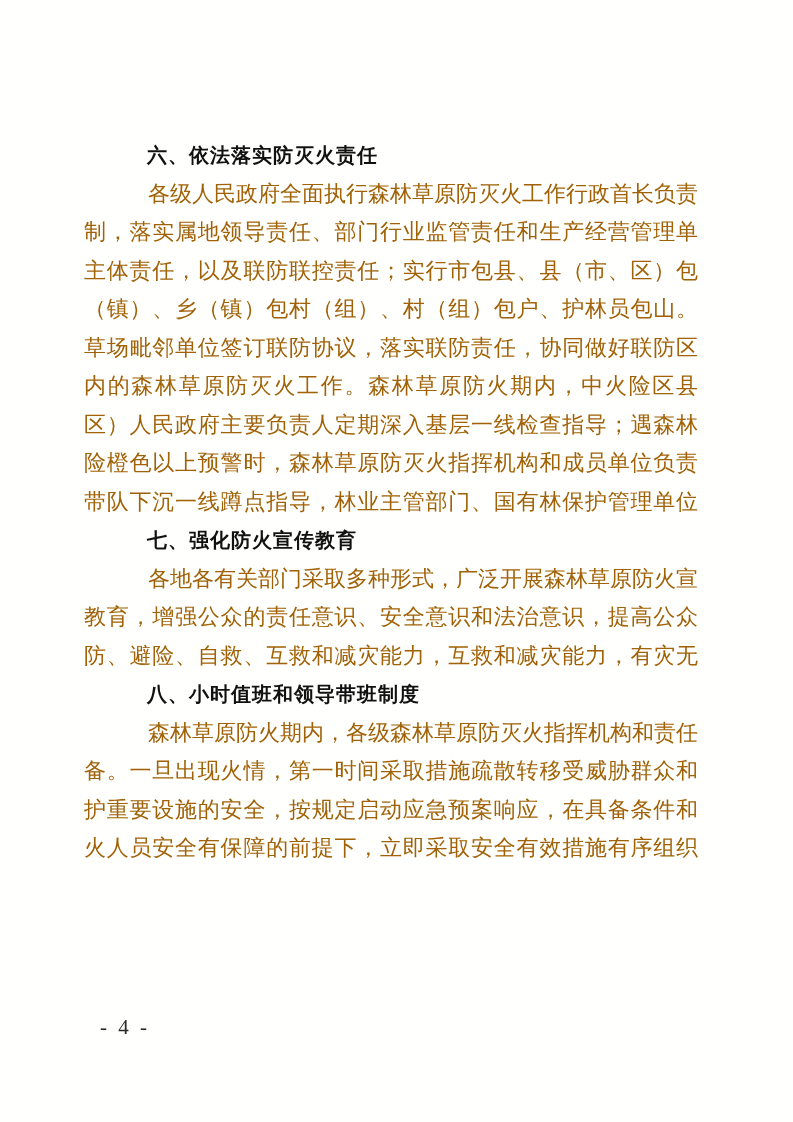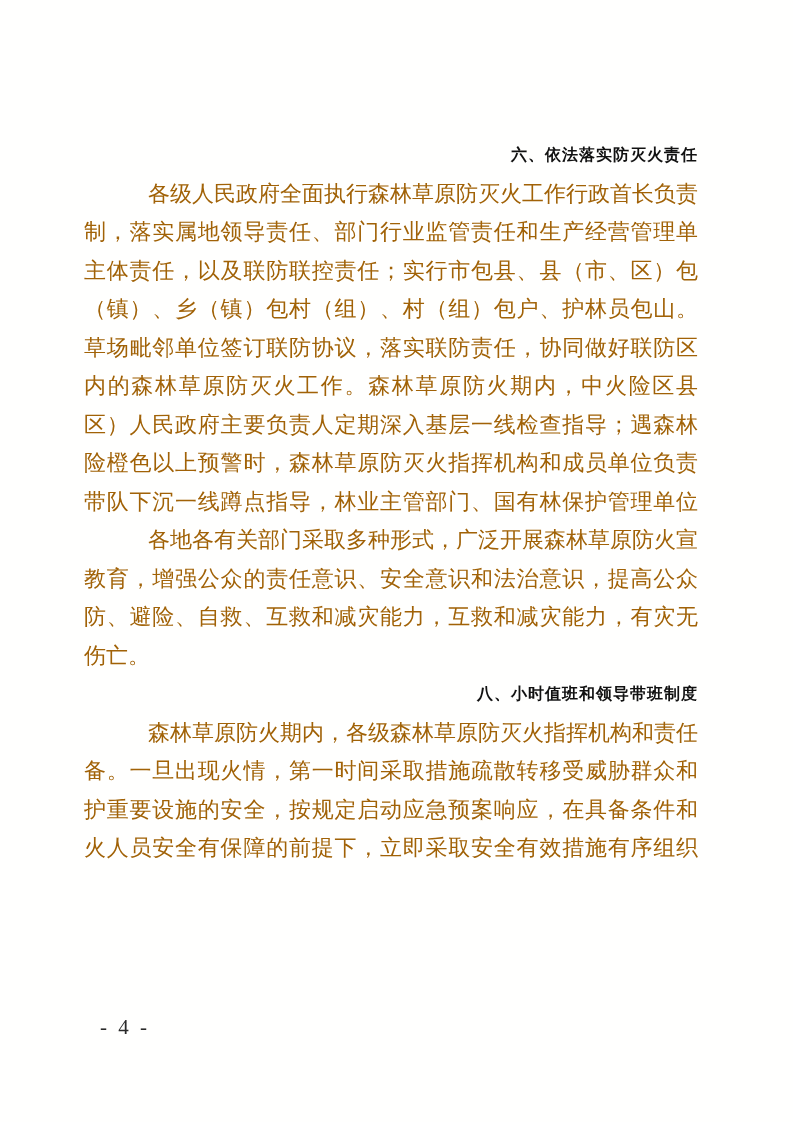--- a/index.html
+++ b/index.html
@@ -18,28 +18,27 @@
   }
   .content {
     position: absolute;
     left: 84px;
     top: 136px;
     width: 614px;
   }
   .sec-heading {
     font-family: "Liberation Sans", "DejaVu Sans", sans-serif;
     font-weight: bold;
-    font-size: 16px;
+    font-size: 20px;
     line-height: 38.5px;
     height: 38.5px;
     padding-left: 63px;
     letter-spacing: 1px;
     color: #111;
     white-space: nowrap;
-    text-align: right;
   }
   .t-line {
     font-size: 22px;
     line-height: 38.5px;
     height: 38.5px;
     overflow: hidden;
     text-align: justify;
     text-align-last: justify;
     text-justify: inter-character;
     color: #a16207;
@@ -68,24 +67,24 @@
     <div class="t-line indent">各级人民政府全面执行森林草原防灭火工作行政首长负责</div>
     <div class="t-line">制，落实属地领导责任、部门行业监管责任和生产经营管理单位</div>
     <div class="t-line">主体责任，以及联防联控责任；实行市包县、县（市、区）包乡</div>
     <div class="t-line">（镇）、乡（镇）包村（组）、村（组）包户、护林员包山。林区</div>
     <div class="t-line">草场毗邻单位签订联防协议，落实联防责任，协同做好联防区域</div>
     <div class="t-line">内的森林草原防灭火工作。森林草原防火期内，中火险区县（市、</div>
     <div class="t-line">区）人民政府主要负责人定期深入基层一线检查指导；遇森林火</div>
     <div class="t-line">险橙色以上预警时，森林草原防灭火指挥机构和成员单位负责人</div>
     <div class="t-line">带队下沉一线蹲点指导，林业主管部门、国有林保护管理单位加</div>
 
+    <div class="sec-heading">七、强化防火宣传教育</div>
     <div class="t-line indent">各地各有关部门采取多种形式，广泛开展森林草原防火宣传</div>
     <div class="t-line">教育，增强公众的责任意识、安全意识和法治意识，提高公众预</div>
     <div class="t-line">防、避险、自救、互救和减灾能力，互救和减灾能力，有灾无</div>
-    <div class="t-line left-last">伤亡。</div>
 
     <div class="sec-heading">八、小时值班和领导带班制度</div>
     <div class="t-line indent">森林草原防火期内，各级森林草原防灭火指挥机构和责任单</div>
     <div class="t-line">备。一旦出现火情，第一时间采取措施疏散转移受威胁群众和保</div>
     <div class="t-line">护重要设施的安全，按规定启动应急预案响应，在具备条件和扑</div>
     <div class="t-line">火人员安全有保障的前提下，立即采取安全有效措施有序组织开</div>
 
   </div>
 
   <div class="page-footer">- 4 -</div>

